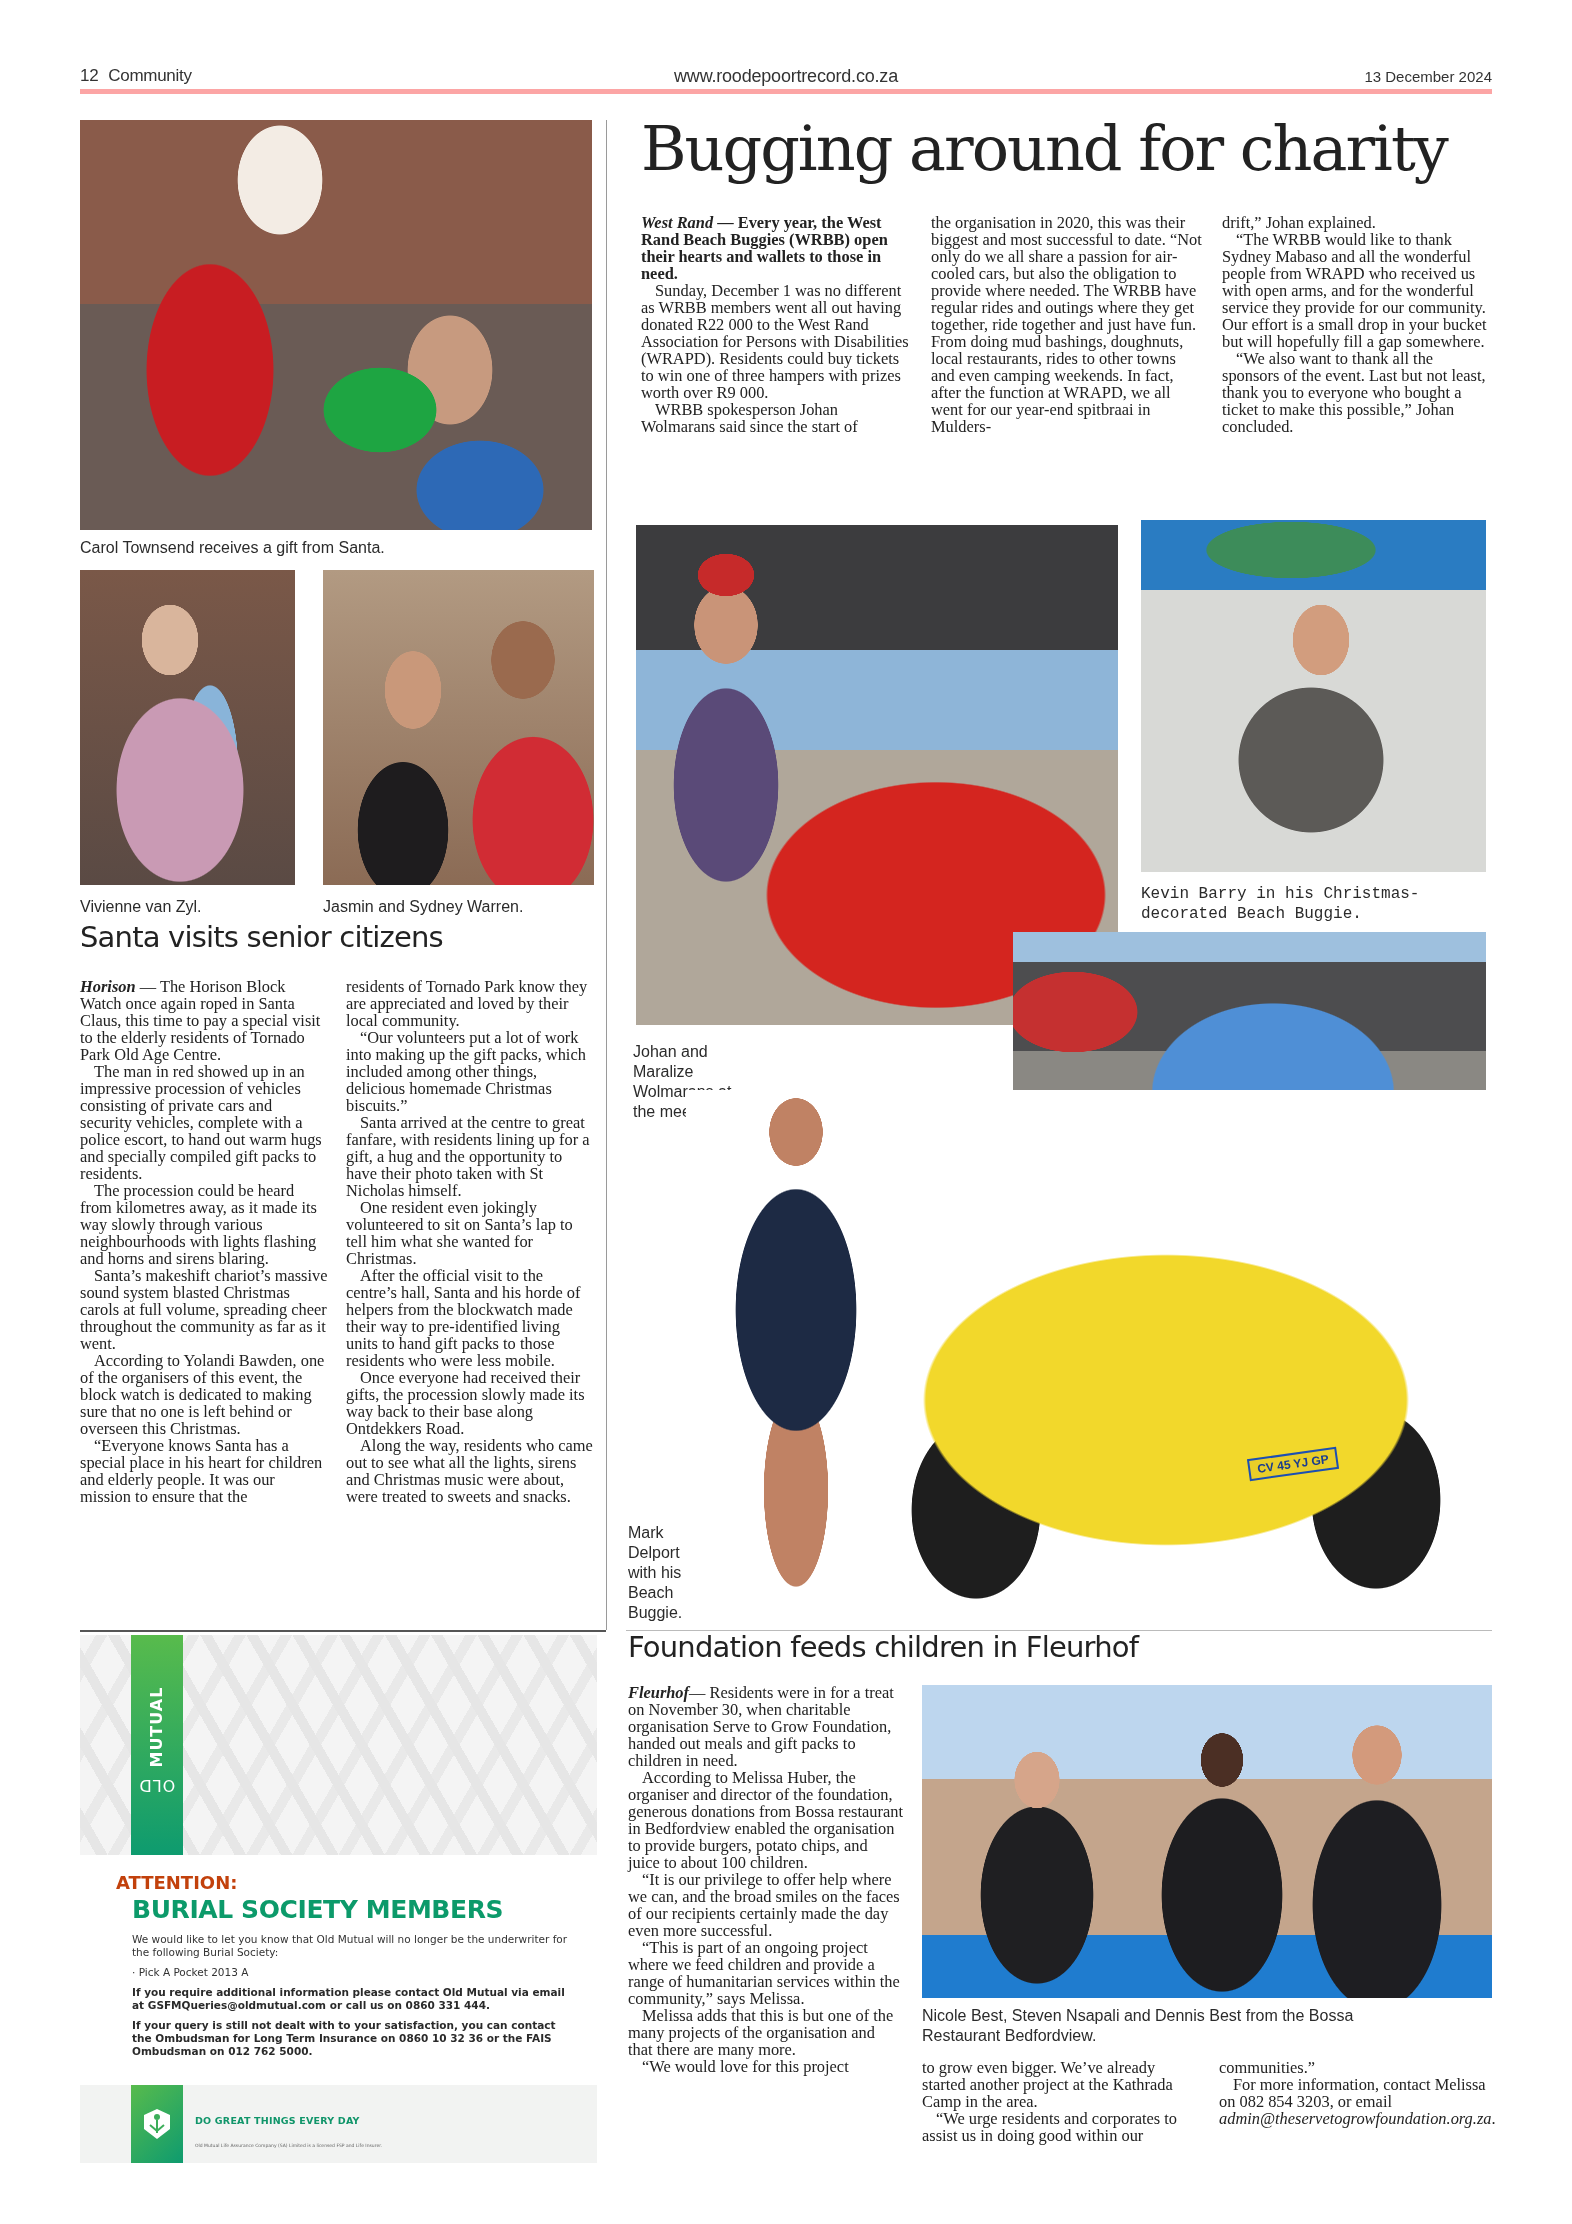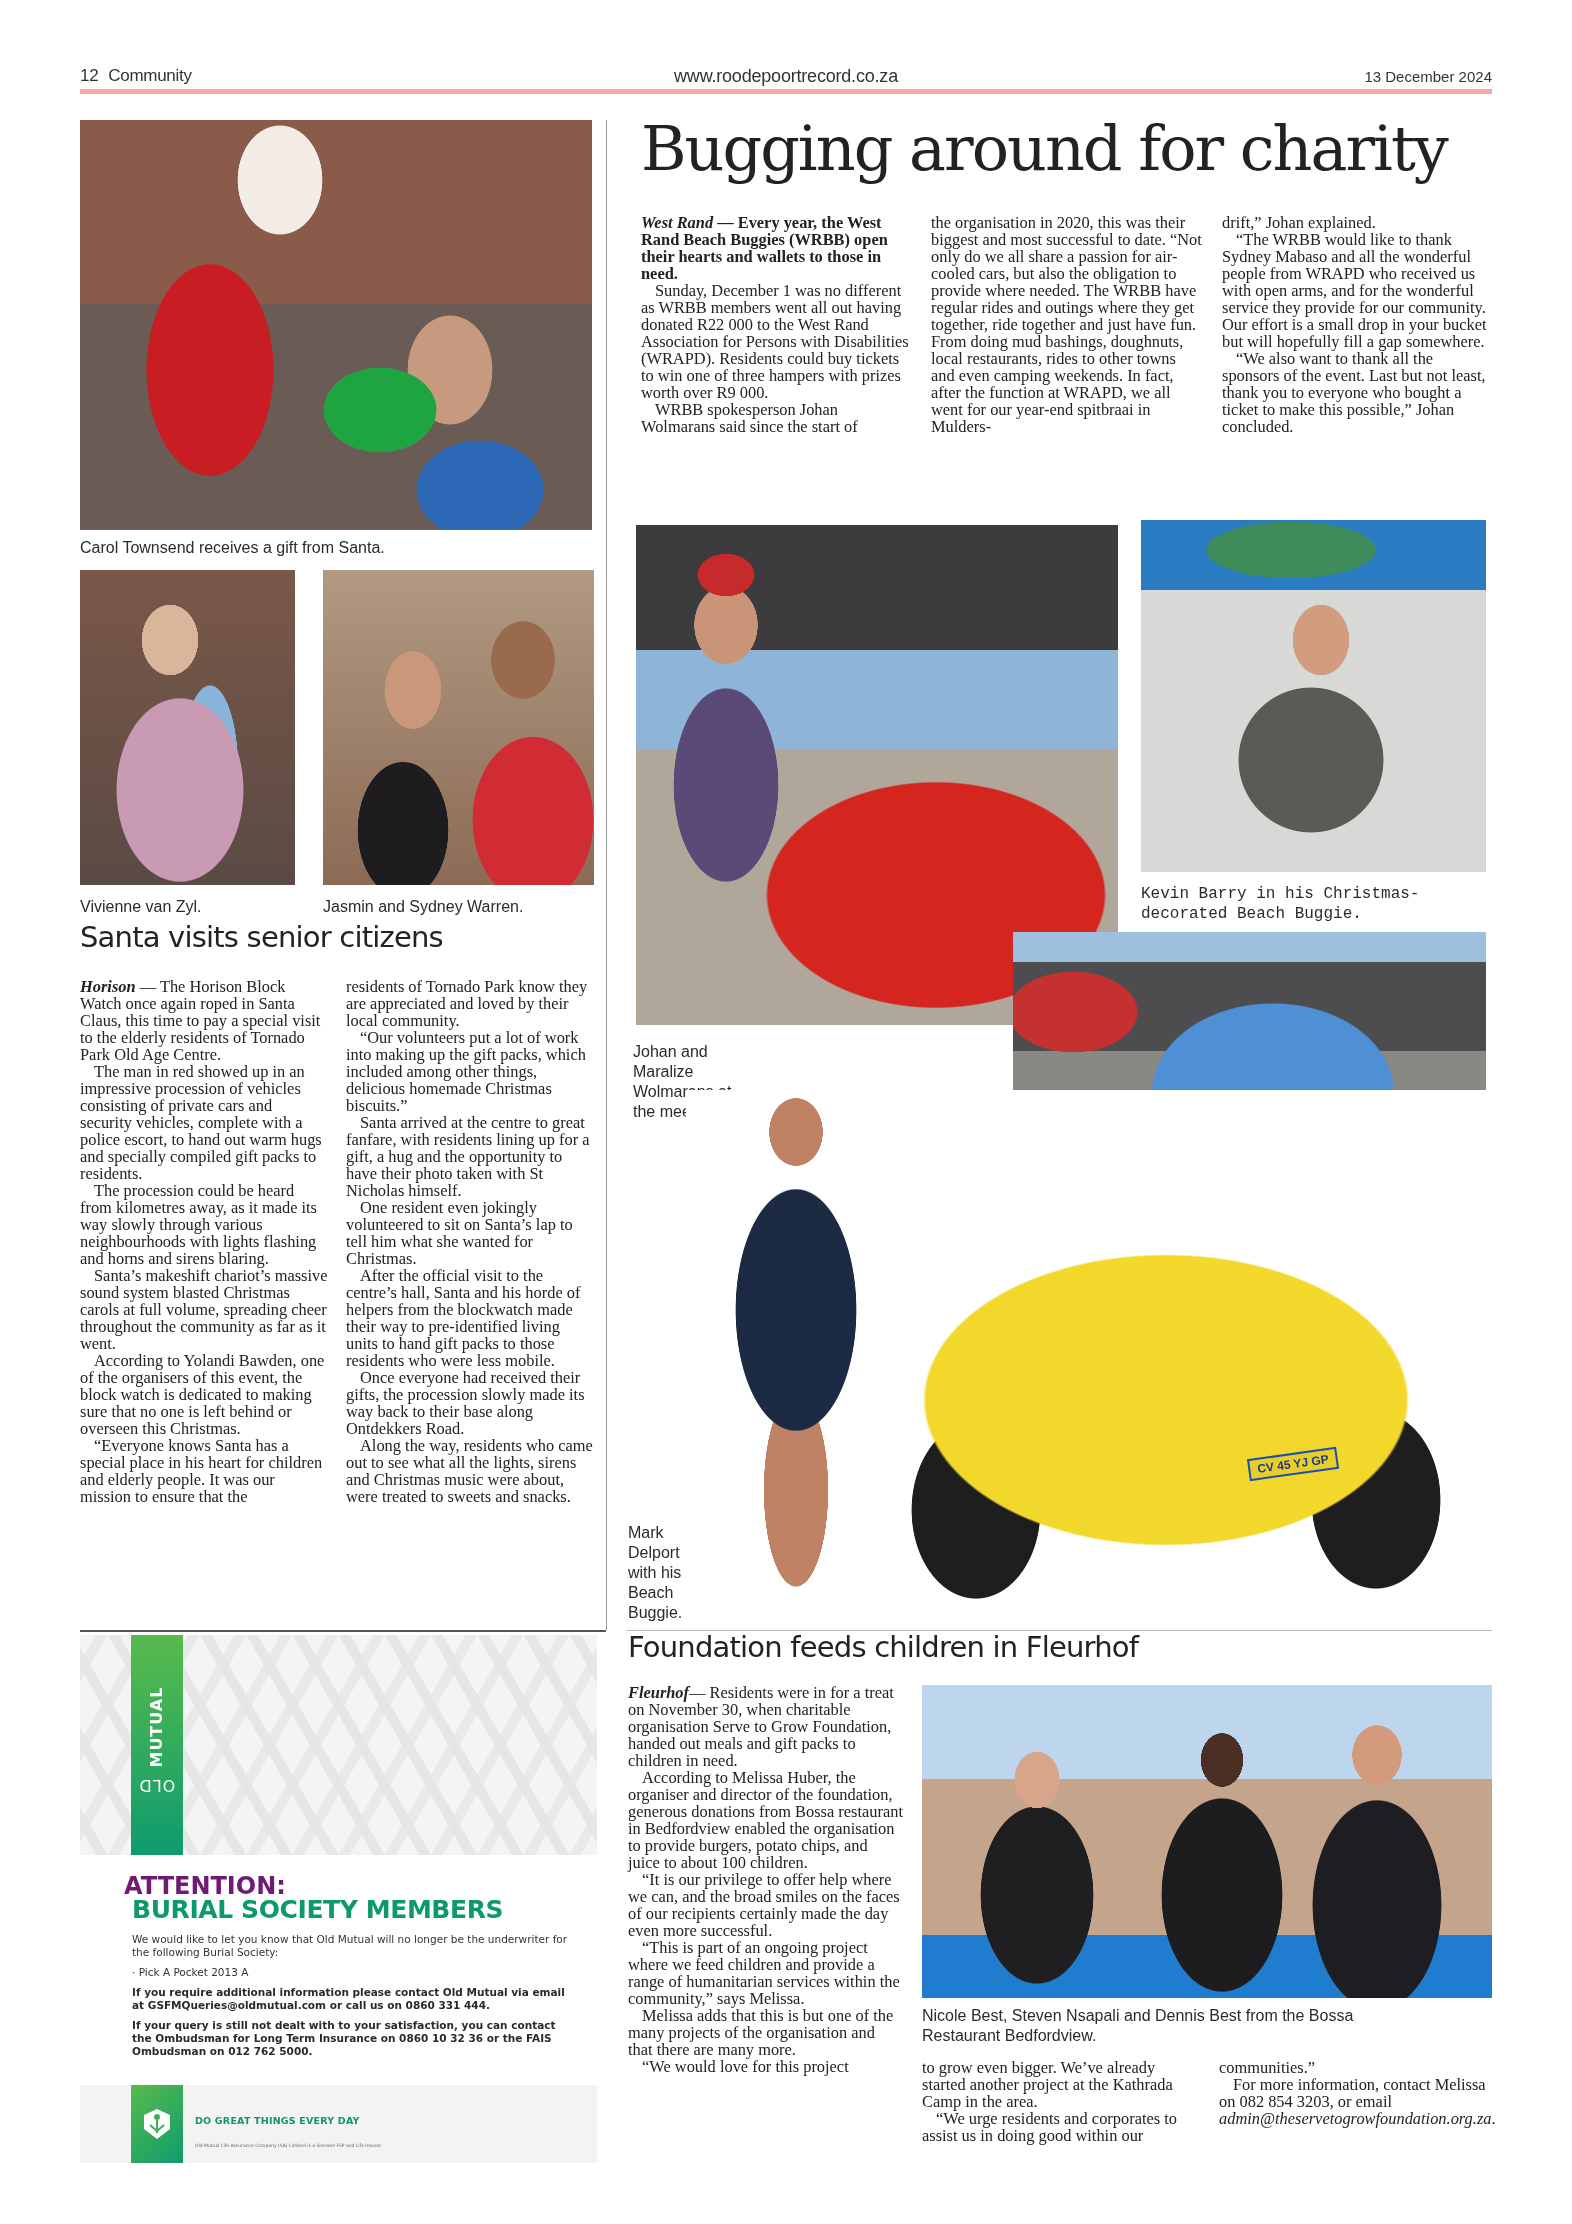--- a/index.html
+++ b/index.html
@@ -25,21 +25,21 @@
   
   .ad { position: absolute; left: 80px; top: 1635px; width: 517px; height: 530px; }
   .ad-pattern { position: absolute; left: 0; top: 0; width: 517px; height: 220px; background-color: #f4f4f4;
     background-image:
       repeating-linear-gradient(60deg, transparent 0 14px, #e6e6e6 14px 24px, transparent 24px 40px),
       repeating-linear-gradient(-60deg, transparent 0 14px, #e9e9e9 14px 24px, transparent 24px 40px); }
   .ad-band { position: absolute; left: 51px; top: 0; width: 52px; height: 220px; background: linear-gradient(#58bb4c, #0e9b6f); }
   .ad-band-text { position: absolute; left: 51px; top: 0; width: 52px; height: 220px; display: flex; align-items: center; justify-content: center; }
   .ad-band-text span { display: inline-block; transform: rotate(-90deg); color: #fff; font-family: "DejaVu Sans", sans-serif; font-size: 16px; letter-spacing: 1px; white-space: nowrap; }
   .ad-band-text b { font-weight: bold; }
-  .ad-att { position: absolute; left: 44px; top: 237px; font-family: "DejaVu Sans", sans-serif; font-weight: bold; font-size: 24px; color: #701a75; }
+  .ad-att { position: absolute; left: 36px; top: 237px; font-family: "DejaVu Sans", sans-serif; font-weight: bold; font-size: 18px; color: #c2410c; }
   .ad-title { position: absolute; left: 52px; top: 260px; font-family: "DejaVu Sans", sans-serif; font-weight: bold; font-size: 25px; color: #0c9a6a; letter-spacing: -0.4px; white-space: nowrap; }
   .ad-body { position: absolute; left: 52px; top: 298px; width: 440px; font-family: "DejaVu Sans", sans-serif; font-size: 10.5px; line-height: 13px; color: #333; }
   .ad-body p { margin-bottom: 7px; }
   .ad-body p.bold { font-weight: bold; color: #2a2a2a; }
   .ad-footer { position: absolute; left: 0; top: 450px; width: 517px; height: 78px; background: #f2f3f2; }
   .ad-logo { position: absolute; left: 51px; top: 450px; width: 52px; height: 78px; background: linear-gradient(135deg, #58bb4c, #0e9b6f); display: flex; align-items: center; justify-content: center; }
   .ad-slogan { position: absolute; left: 115px; top: 480px; font-family: "DejaVu Sans", sans-serif; font-weight: bold; font-size: 9.5px; color: #10956a; letter-spacing: 0.2px; }
   .ad-legal { position: absolute; left: 115px; top: 508px; font-family: "DejaVu Sans", sans-serif; font-size: 4.5px; color: #666; }
 </style>
 </head>

